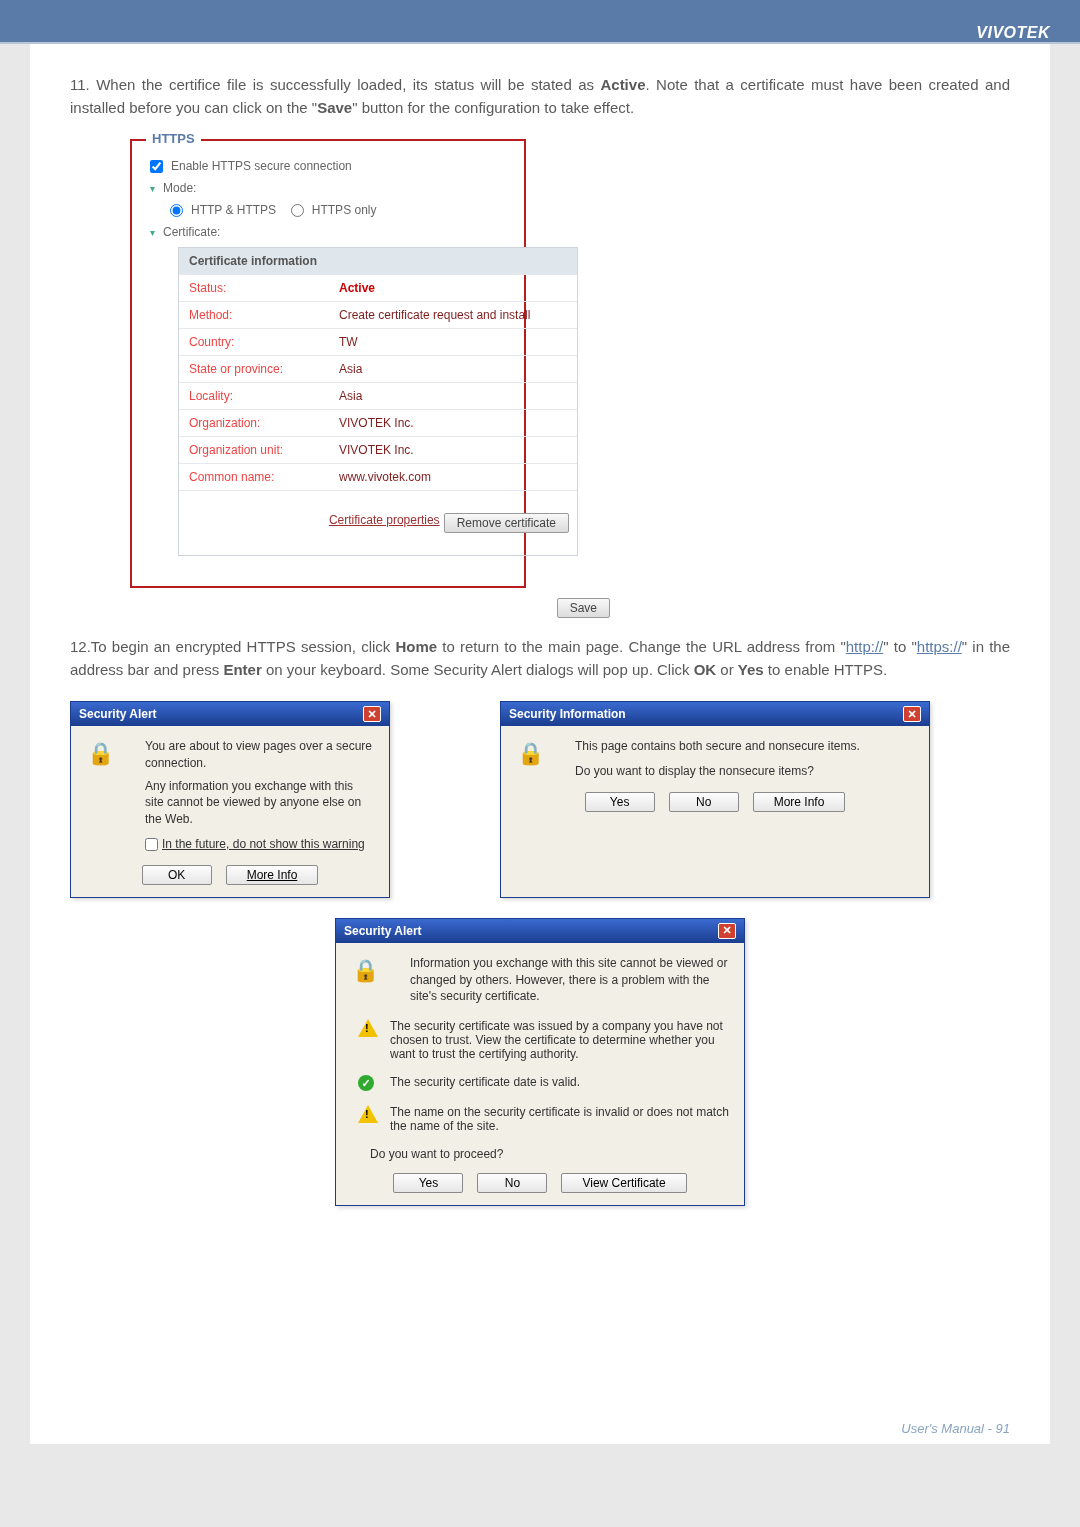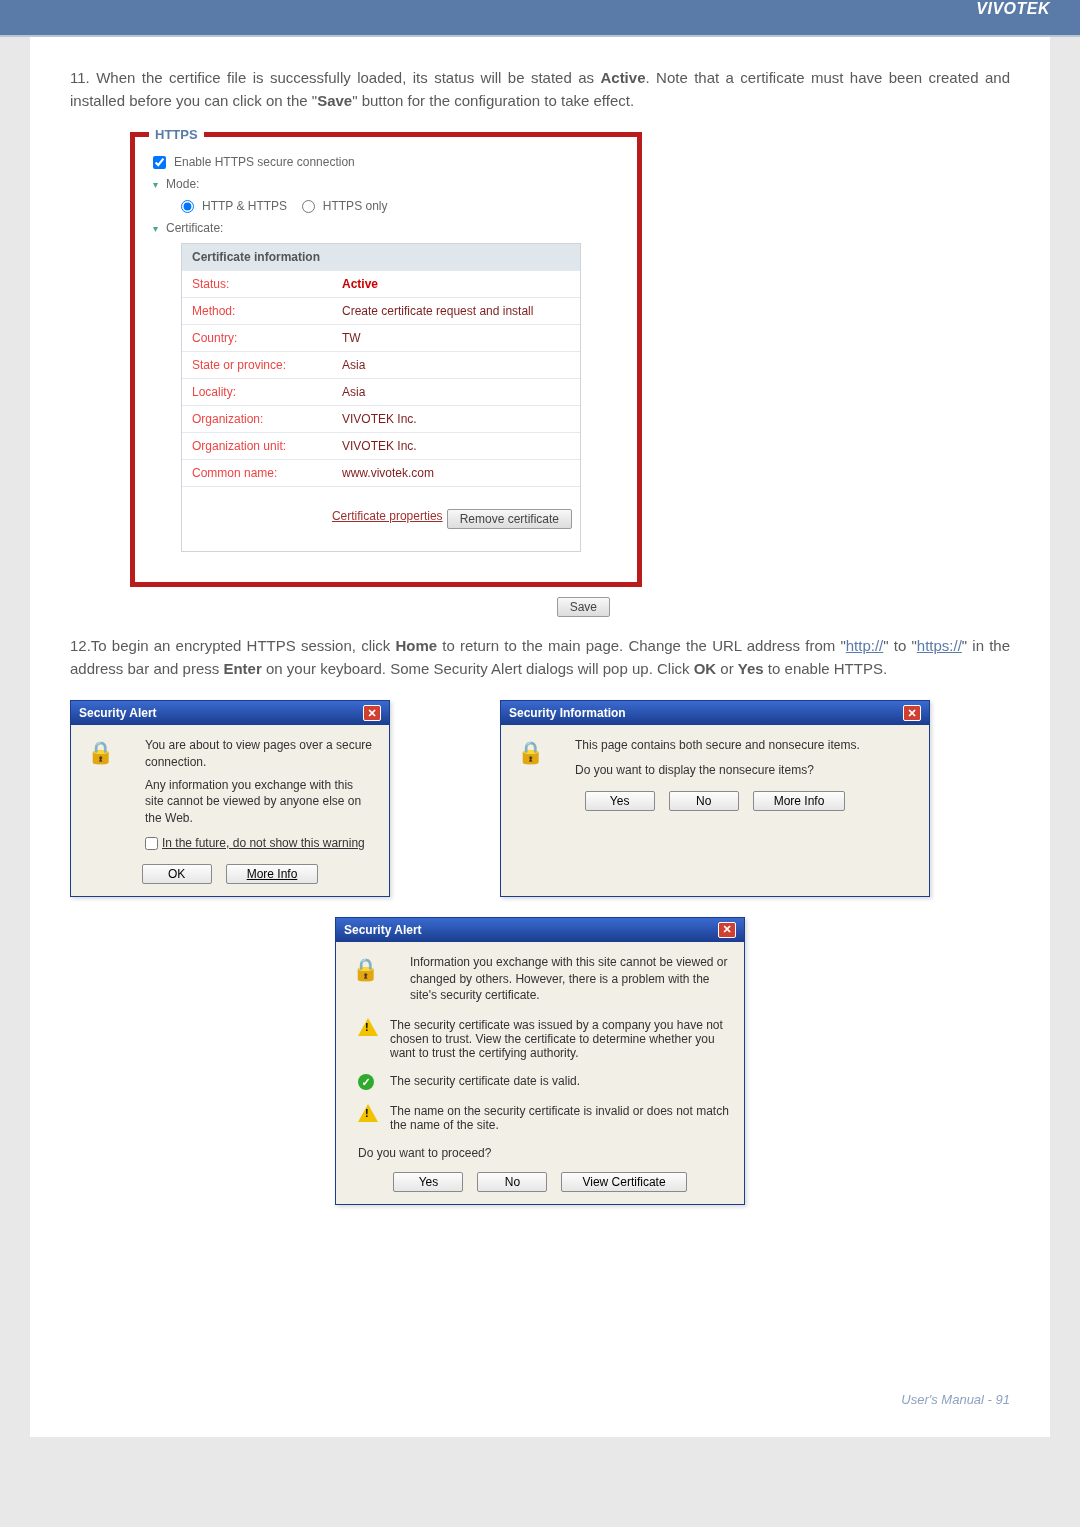--- a/index.html
+++ b/index.html
@@ -11,24 +11,24 @@
     color: #000;
   }
   .page {
     background: #e8e8e8;
     padding: 0;
     min-height: 1527px;
     position: relative;
   }
   .header-bar {
     background: #5a7ba8;
-    height: 35px;
+    height: 42px;
     width: 100%;
     display: flex;
-    align-items: flex-start;
+    align-items: flex-end;
     justify-content: flex-end;
     padding-right: 30px;
   }
   .header-brand {
     color: #fff;
     font-style: italic;
     font-weight: bold;
     font-size: 16px;
     letter-spacing: 0.5px;
   }
@@ -50,47 +50,47 @@
     color: #5a5a5a;
     margin-bottom: 20px;
     text-align: justify;
   }
   .instruction .num { display: inline; }
   .instruction strong { font-weight: bold; color: #5a5a5a; }
   .instruction a { color: #5a7ba8; text-decoration: underline; }
 
   
   .https-panel {
-    border: 5px solid #b91c1c;
+    border: 2px solid #b91c1c;
     margin: 10px 60px 10px 60px;
     padding: 10px 18px 30px 18px;
     position: relative;
     background: #fff;
-    width: 512px;
+    width: 396px;
   }
   .https-legend {
     position: absolute;
     top: -10px; left: 14px;
     background: #fff;
     padding: 0 6px;
     color: #5a7ba8;
     font-weight: bold;
     font-size: 13px;
   }
   .panel-line {
     font-size: 12px;
     color: #666;
     margin: 8px 0;
     display: flex;
     align-items: center;
     gap: 4px;
   }
   .panel-line input[type="checkbox"],
   .panel-line input[type="radio"] { margin-right: 4px; }
-  .sub-indent { margin-left: 28px; }
+  .sub-indent { margin-left: 20px; }
   .collapse-arrow { color: #4a8; font-size: 10px; margin-right: 4px; }
 
   .cert-table {
     border: 1px solid #cfd4da;
     margin-left: 28px;
     margin-top: 6px;
     width: 400px;
     font-size: 12px;
   }
   .cert-header {
@@ -241,21 +241,21 @@
     display: flex;
     gap: 12px;
     margin-bottom: 14px;
     align-items: flex-start;
   }
   .cert-check-item .ico { width: 20px; flex-shrink: 0; }
   .dialog.center { margin: 0 auto; }
 
   .footer {
     position: absolute;
-    bottom: 30px;
+    bottom: 8px;
     right: 40px;
     color: #8aa4c0;
     font-style: italic;
     font-size: 13px;
   }
   .underline { text-decoration: underline; }
 </style>
 </head>
 <body>
 
@@ -415,21 +415,21 @@
           <div class="cert-check-item">
             <span class="ico"><span class="check-circ">✓</span></span>
             <span>The security certificate date is valid.</span>
           </div>
           <div class="cert-check-item">
             <span class="ico"><span class="tri-warn"></span></span>
             <span>The name on the security certificate is invalid or does not match the name of the site.</span>
           </div>
         </div>
 
-        <div style="margin-left:8px;">Do you want to proceed?</div>
+        <div style="margin-left:20px;">Do you want to proceed?</div>
 
         <div class="dlg-btn-row">
           <button class="dlg-btn">Yes</button>
           <button class="dlg-btn">No</button>
           <button class="dlg-btn" style="min-width:110px;">View Certificate</button>
         </div>
       </div>
     </div>
 
     <div class="footer">

